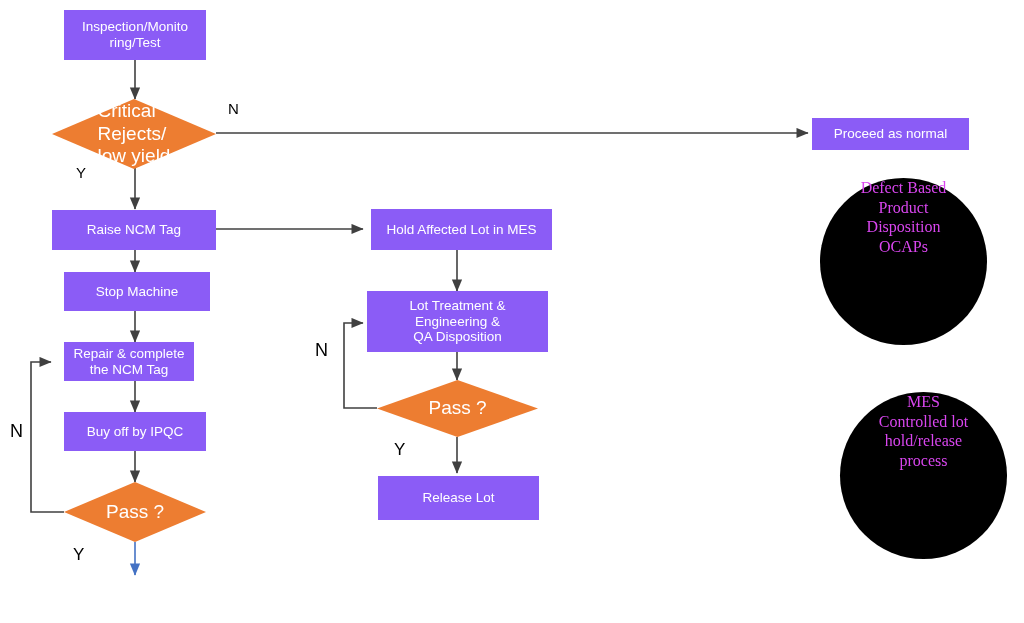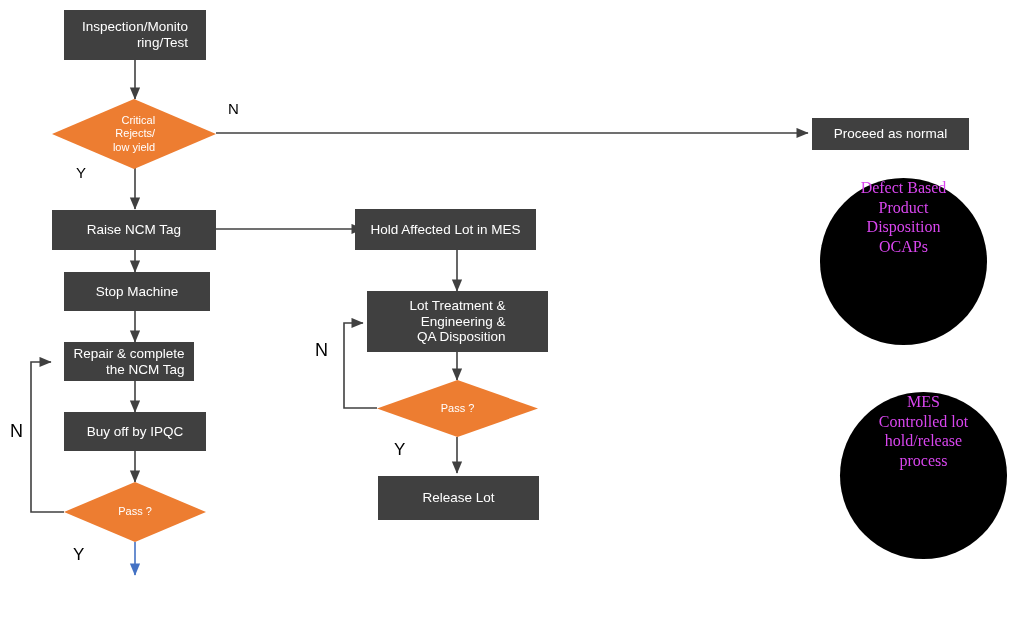--- a/index.html
+++ b/index.html
@@ -20,44 +20,43 @@
     position: absolute;
     box-sizing: border-box;
     display: flex;
     align-items: center;
     justify-content: center;
     text-align: center;
     color: #ffffff;
     line-height: 1.18;
   }
   .proc {
-    background: #404040;
+    background: #8b5cf6;
     font-size: 13.5px;
     padding: 2px 4px;
-    text-align: right;
   }
   .decision-wrap {
     position: absolute;
     display: flex;
     align-items: center;
     justify-content: center;
   }
   .decision-shape {
     position: absolute;
     left: 0; top: 0;
     width: 100%; height: 100%;
     background: #ED7D31;
     clip-path: polygon(50% 0%, 100% 50%, 50% 100%, 0% 50%);
   }
   .decision-label {
     position: relative;
     z-index: 2;
     color: #ffffff;
-    font-size: 11px;
-    text-align: right;
+    font-size: 19px;
+    text-align: left;
     line-height: 1.2;
     pointer-events: none;
   }
   .circle {
     position: absolute;
     border-radius: 50%;
     background: #000000;
     color: #d946ef;
     display: flex;
     align-items: flex-start;
@@ -156,21 +155,21 @@
   <div class="node proc" style="left:64px; top:412px; width:142px; height:39px;">
     <span>Buy off by IPQC</span>
   </div>
 
   <div class="decision-wrap" style="left:64px; top:482px; width:142px; height:60px;">
     <div class="decision-shape"></div>
     <span class="decision-label">Pass ?</span>
   </div>
 
 
-  <div class="node proc" style="left:355px; top:209px; width:181px; height:41px;">
+  <div class="node proc" style="left:371px; top:209px; width:181px; height:41px;">
     <span>Hold Affected Lot in MES</span>
   </div>
 
   <div class="node proc" style="left:367px; top:291px; width:181px; height:61px;">
     <span style="white-space:pre-line;">Lot Treatment &amp;
 Engineering &amp;
 QA Disposition</span>
   </div>
 
   <div class="decision-wrap" style="left:377px; top:380px; width:161px; height:57px;">

